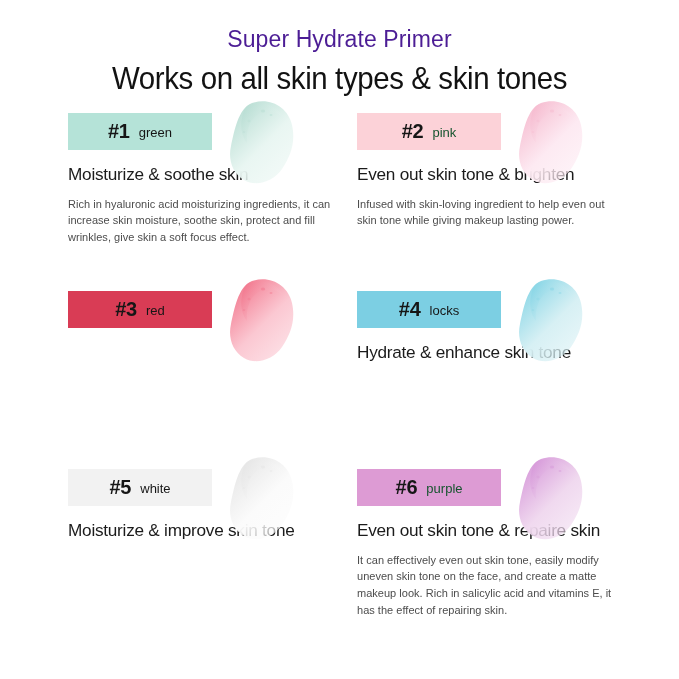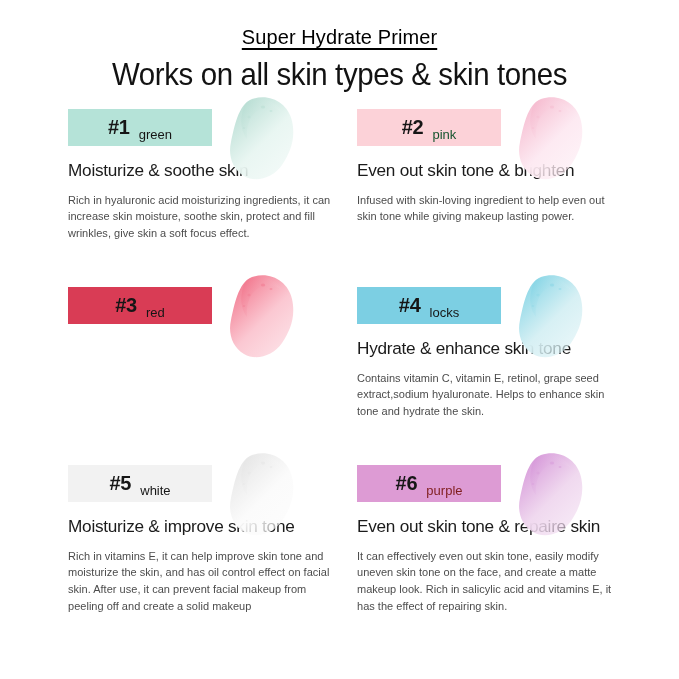--- a/index.html
+++ b/index.html
@@ -21,24 +21,23 @@
   }
 
   
   .header {
     text-align: center;
     padding-top: 26px;
   }
 
   .eyebrow {
     display: inline-block;
-    font-size: 20px;
+    font-size: 23px;
     letter-spacing: 0.1px;
-    color: #000000;
-    text-decoration: underline;
+    color: #4c1d95;
     text-underline-offset: 4px;
     text-decoration-thickness: 1.5px;
     font-weight: 400;
   }
 
   .main-title {
     margin-top: 9px;
     font-size: 30.5px;
     line-height: 1.08;
     color: #121212;
@@ -92,21 +91,21 @@
     letter-spacing: -0.2px;
     line-height: 1;
   }
 
   .band-name {
     font-size: 13px;
     font-weight: 400;
     color: #2e2e2e;
     line-height: 1;
     position: relative;
-    top: 7px;
+    top: 1px;
   }
 
   .card-heading {
     margin-top: 14px;
     font-size: 17.2px;
     line-height: 1.2;
     color: #1b1b1b;
     font-weight: 400;
     letter-spacing: -0.25px;
     white-space: nowrap;
@@ -252,23 +251,20 @@
     <ellipse cx="53" cy="16" rx="1.5" ry="1.1" fill="#89d6e6" opacity="0.45"></ellipse>
     <ellipse cx="31" cy="22" rx="1.6" ry="1.2" fill="#89d6e6" opacity="0.4"></ellipse>
     <ellipse cx="26" cy="33" rx="1.2" ry="0.9" fill="#89d6e6" opacity="0.35"></ellipse>
   </svg>
         </div>
         <div class="band" style="background: rgb(124, 207, 227);">
           <span class="band-num" style="color: rgb(22, 22, 22);">#4</span>
           <span class="band-name" style="color: rgb(22, 22, 22);">locks</span>
         </div>
         <div class="card-heading">Hydrate &amp; enhance skin tone</div>
-        <div class="card-body">
-          <p>Contains vitamin C, vitamin E, retinol, grape seed extract,sodium hyaluronate. Helps to enhance skin tone and hydrate the skin.</p>
-        </div>
       </div>
       <div class="card">
         <div class="swatch">
   <svg viewBox="0 0 86 92">
     <defs>
       <linearGradient id="g4" x1="0.15" y1="0.05" x2="0.85" y2="0.95">
         <stop offset="0%" stop-color="#e6e6e6"></stop>
         <stop offset="55%" stop-color="#fbfbfb"></stop>
         <stop offset="100%" stop-color="#fbfbfb" stop-opacity="0.55"></stop>
       </linearGradient>
@@ -285,23 +281,20 @@
     <ellipse cx="53" cy="16" rx="1.5" ry="1.1" fill="#e6e6e6" opacity="0.45"></ellipse>
     <ellipse cx="31" cy="22" rx="1.6" ry="1.2" fill="#e6e6e6" opacity="0.4"></ellipse>
     <ellipse cx="26" cy="33" rx="1.2" ry="0.9" fill="#e6e6e6" opacity="0.35"></ellipse>
   </svg>
         </div>
         <div class="band" style="background: rgb(242, 242, 242);">
           <span class="band-num" style="color: rgb(22, 22, 22);">#5</span>
           <span class="band-name" style="color: rgb(22, 22, 22);">white</span>
         </div>
         <div class="card-heading">Moisturize &amp; improve skin tone</div>
-        <div class="card-body">
-          <p>Rich in vitamins E, it can help improve skin tone and moisturize the skin, and has oil control effect on facial skin. After use, it can prevent facial makeup from peeling off and create a solid makeup</p>
-        </div>
       </div>
       <div class="card">
         <div class="swatch">
   <svg viewBox="0 0 86 92">
     <defs>
       <linearGradient id="g5" x1="0.15" y1="0.05" x2="0.85" y2="0.95">
         <stop offset="0%" stop-color="#d79ada"></stop>
         <stop offset="55%" stop-color="#f0d9ef"></stop>
         <stop offset="100%" stop-color="#f0d9ef" stop-opacity="0.55"></stop>
       </linearGradient>
@@ -315,21 +308,21 @@
     <path d="M31 6 C44 1 58 6 64 17 C57 12 46 11 39 16 C31 22 28 33 29 44
              C24 38 22 28 24 19 C25 13 27 8 31 6 Z" fill="url(#h5)"></path>
     <ellipse cx="45" cy="12" rx="2.1" ry="1.5" fill="#d79ada" opacity="0.55"></ellipse>
     <ellipse cx="53" cy="16" rx="1.5" ry="1.1" fill="#d79ada" opacity="0.45"></ellipse>
     <ellipse cx="31" cy="22" rx="1.6" ry="1.2" fill="#d79ada" opacity="0.4"></ellipse>
     <ellipse cx="26" cy="33" rx="1.2" ry="0.9" fill="#d79ada" opacity="0.35"></ellipse>
   </svg>
         </div>
         <div class="band" style="background: rgb(221, 155, 212);">
           <span class="band-num" style="color: rgb(22, 22, 22);">#6</span>
-          <span class="band-name" style="color: #7f1d1d;">purple</span>
+          <span class="band-name" style="color: #14532d;">purple</span>
         </div>
         <div class="card-heading">Even out skin tone &amp; repaire skin</div>
         <div class="card-body">
           <p>It can effectively even out skin tone, easily modify uneven skin tone on the face, and create a matte makeup look. Rich in salicylic acid and vitamins E, it has the effect of repairing skin.</p>
         </div>
       </div>
     </div>
 
 </div>
 

